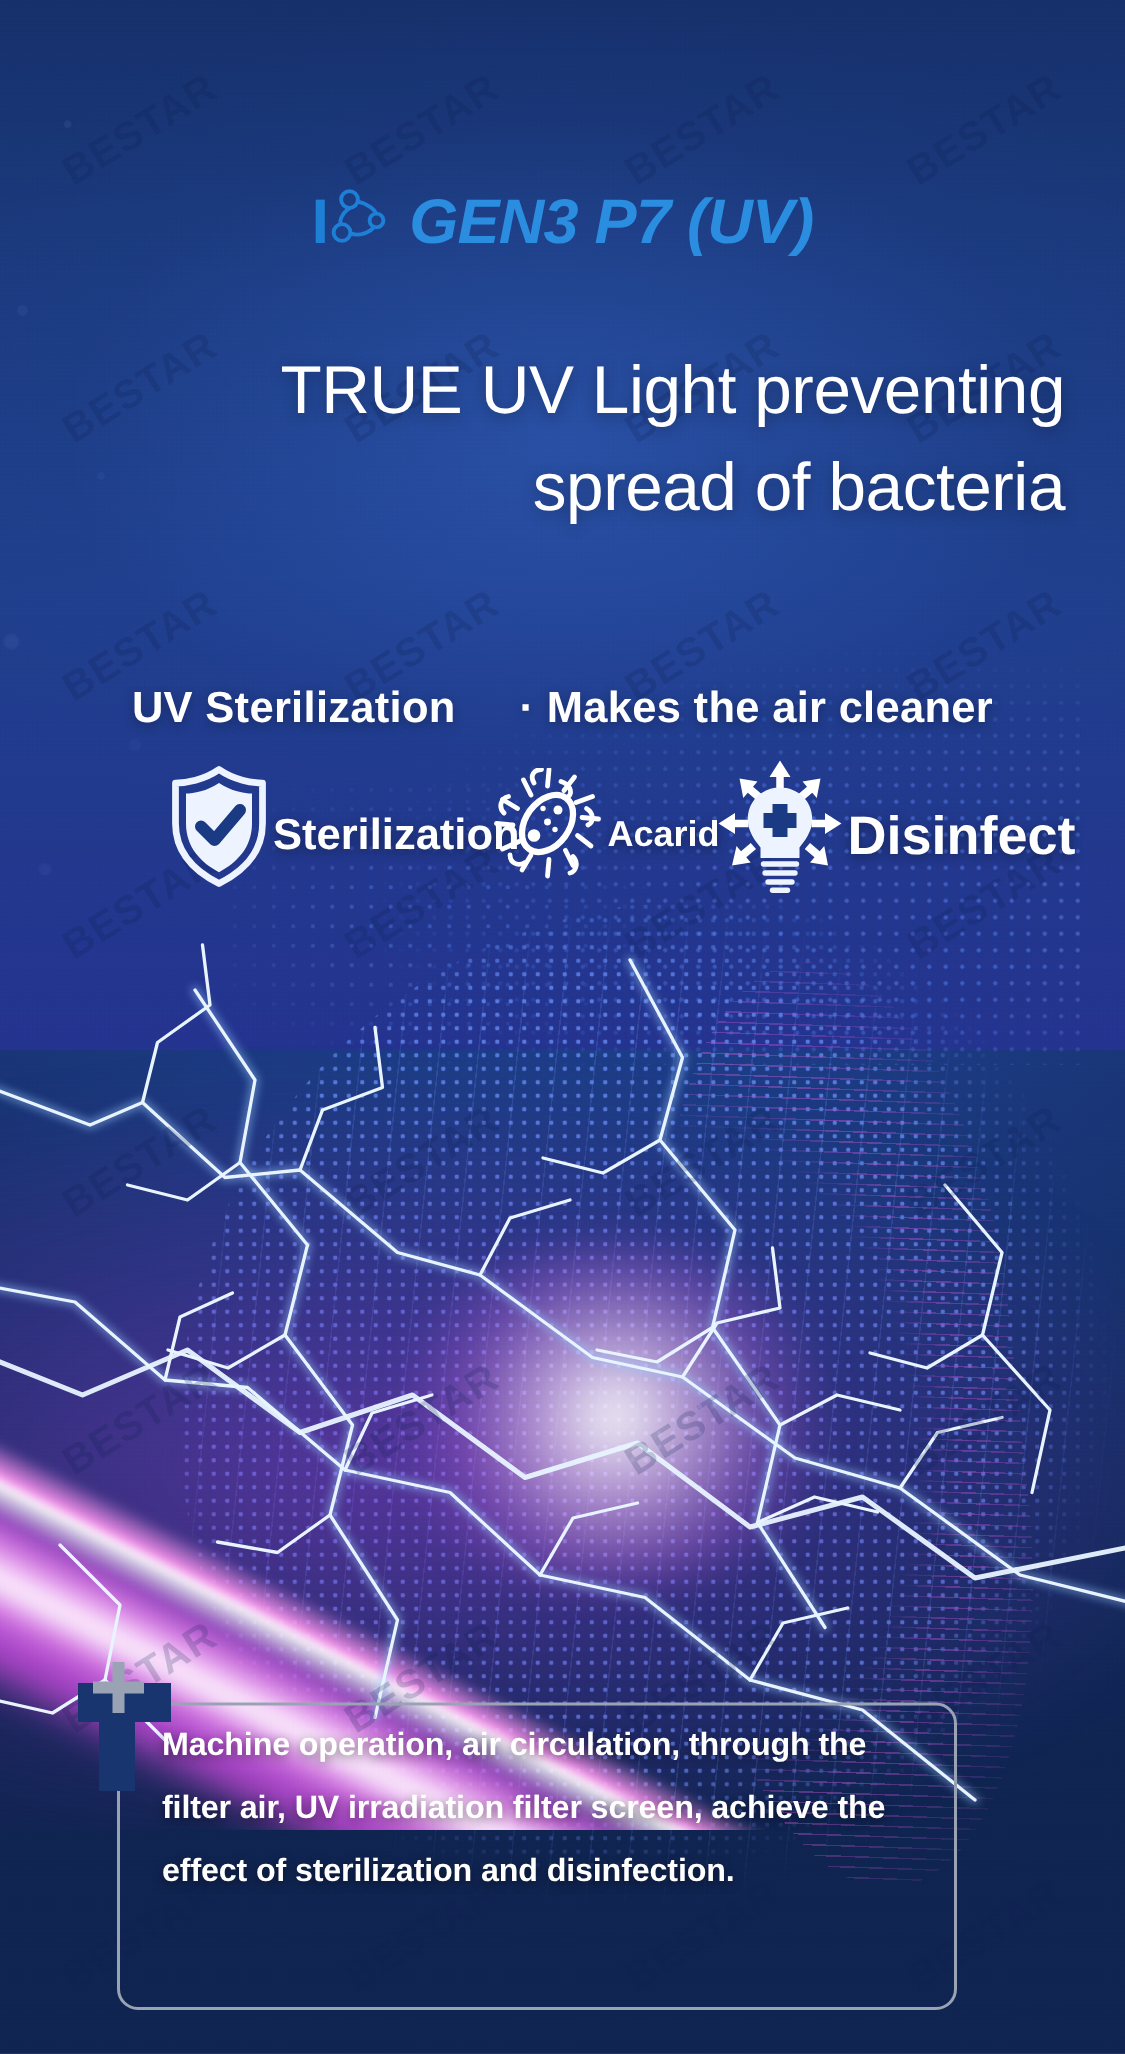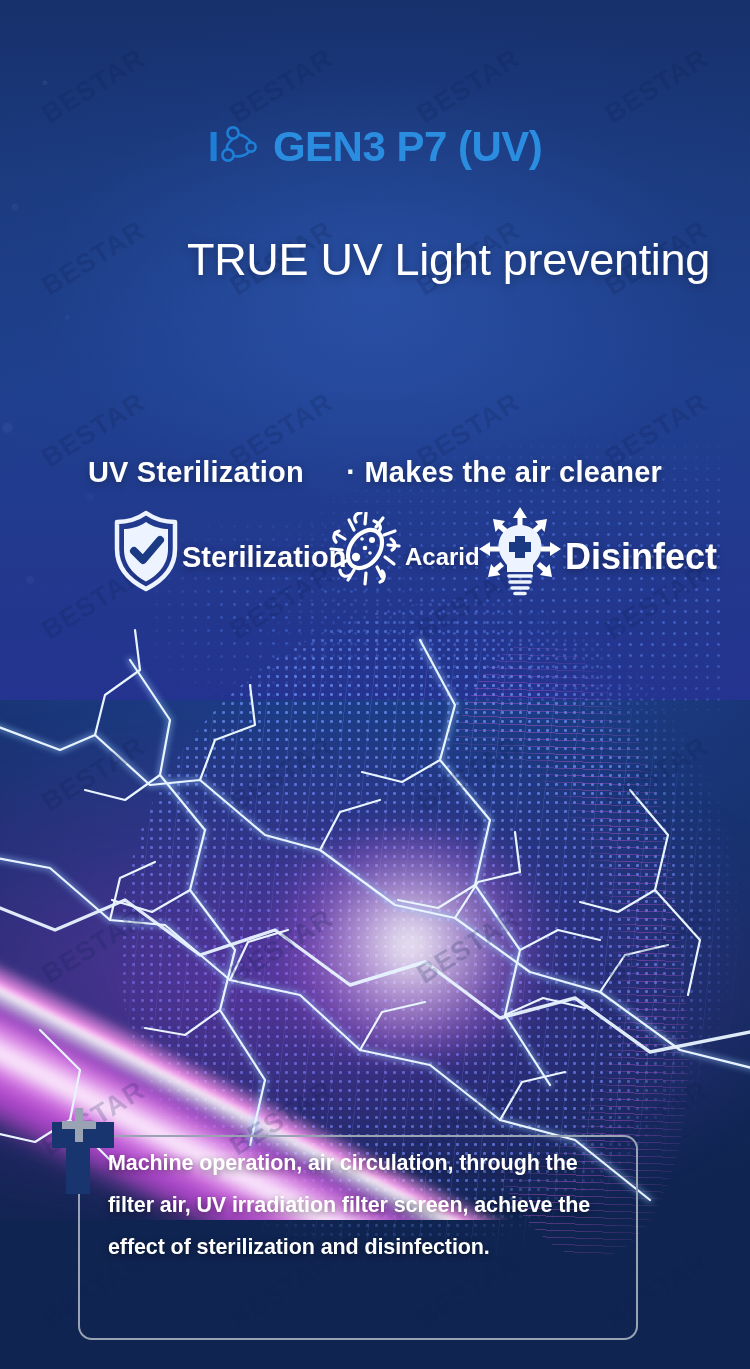--- a/index.html
+++ b/index.html
@@ -330,25 +330,26 @@
           <g fill="none" stroke="#1d7fd6" stroke-width="2.6">
             <circle cx="13" cy="9" r="5.6"></circle>
             <circle cx="8" cy="31" r="5.6"></circle>
             <circle cx="31" cy="23" r="4.6"></circle>
             <path d="M13.5,14.6 C7.5,18 6,24 7.5,25.6"></path>
             <path d="M13.5,31.6 C20,34 27,30.5 29.5,27.2"></path>
             <path d="M18.2,10.4 C25,11.5 30,16 30.8,18.6"></path>
           </g>
         </svg>
       </span>
-      <span class="brand-b" style="margin-left:12px;">GEN3 P7 (UV)</span>
+      <span class="brand-b" style="margin-left:12px;font-style:italic;">GEN3 P7 (UV)</span>
     </div>
 
     <div class="headline">
       <div>TRUE UV Light preventing</div>
+      <div>spread of bacteria</div>
     </div>
 
     <div class="subline">
       <span>UV Sterilization</span>
       <span class="gap"></span>
       <span>· Makes the air cleaner</span>
     </div>
 
     <div class="features">
 

